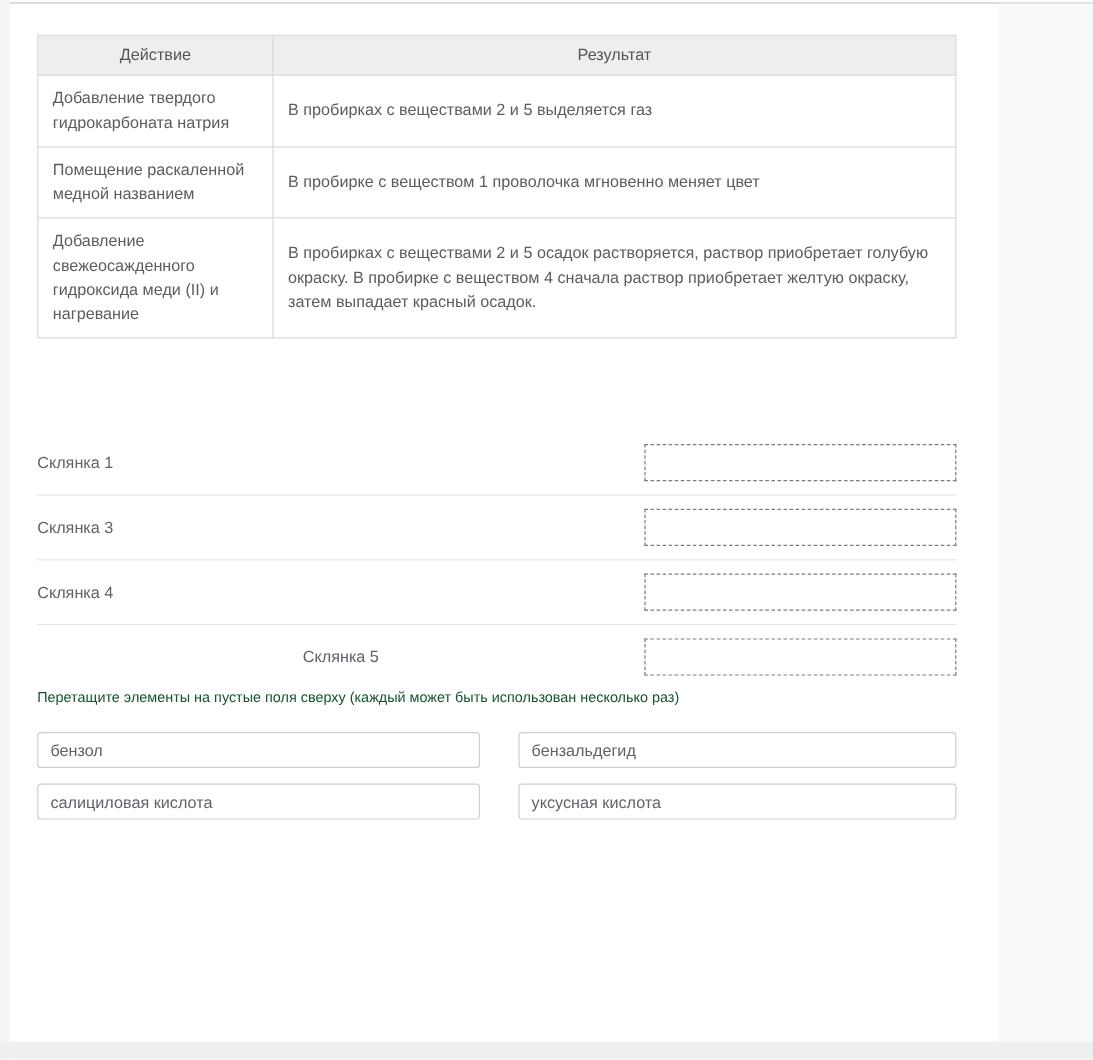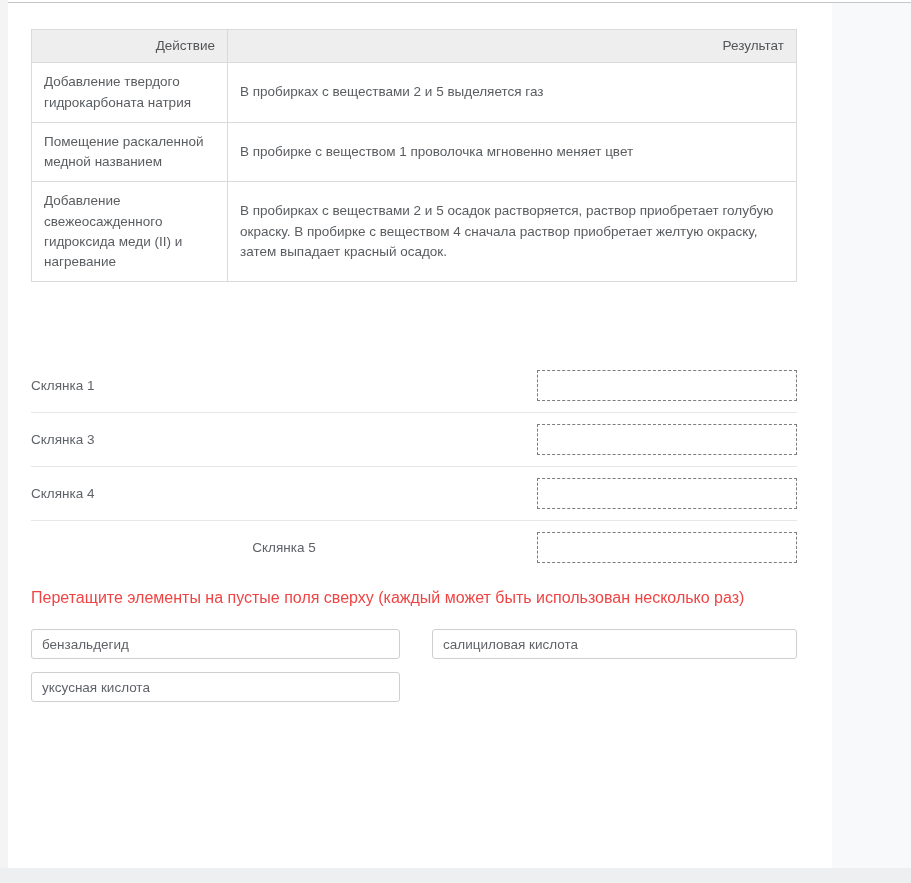--- a/index.html
+++ b/index.html
@@ -48,21 +48,21 @@
     font-weight: normal;
     font-size: 13.5px;
     color: #5a5d60;
     line-height: 1.5;
     padding: 9px 12px;
     vertical-align: middle;
     text-align: left;
   }
   table.results th {
     background: #eeeeee;
-    text-align: right;
+    text-align: center;
     height: 31px;
     padding: 6px 12px;
     color: #525558;
   }
   table.results col.c-action { width: 196px; }
   
   .match-instruction {
     margin-top: 45px;
     font-size: 13.5px;
     color: #5f6368;
@@ -77,23 +77,22 @@
   .match-row:last-child { border-bottom: none; text-align: center; }
   .match-label { flex: 1; font-size: 13.5px; color: #5f6368; }
   .drop-zone {
     width: 260px;
     height: 31px;
     border: 1px dashed #7d7d7d;
     background: #ffffff;
   }
   
   .drag-instruction {
-    margin-top: 15px;
-    font-size: 16px;
-    color: #ef4444;
+    font-size: 12px;
+    color: #14532d;
   }
   .drag-grid {
     margin-top: 22px;
     display: grid;
     grid-template-columns: 369px 365px;
     column-gap: 32px;
     row-gap: 13px;
   }
   .drag-item {
     height: 30px;
@@ -162,20 +161,21 @@
       </div>
       <div class="match-row">
         <div class="match-label">Склянка 5</div>
         <div class="drop-zone"></div>
       </div>
     </div>
 
     <div class="drag-instruction">Перетащите элементы на пустые поля сверху (каждый может быть использован несколько раз)</div>
 
     <div class="drag-grid">
+      <div class="drag-item">бензол</div>
       <div class="drag-item">бензальдегид</div>
       <div class="drag-item">салициловая кислота</div>
       <div class="drag-item">уксусная кислота</div>
 
     </div>
 
   </div>
 </div>
 
 </body></html>

